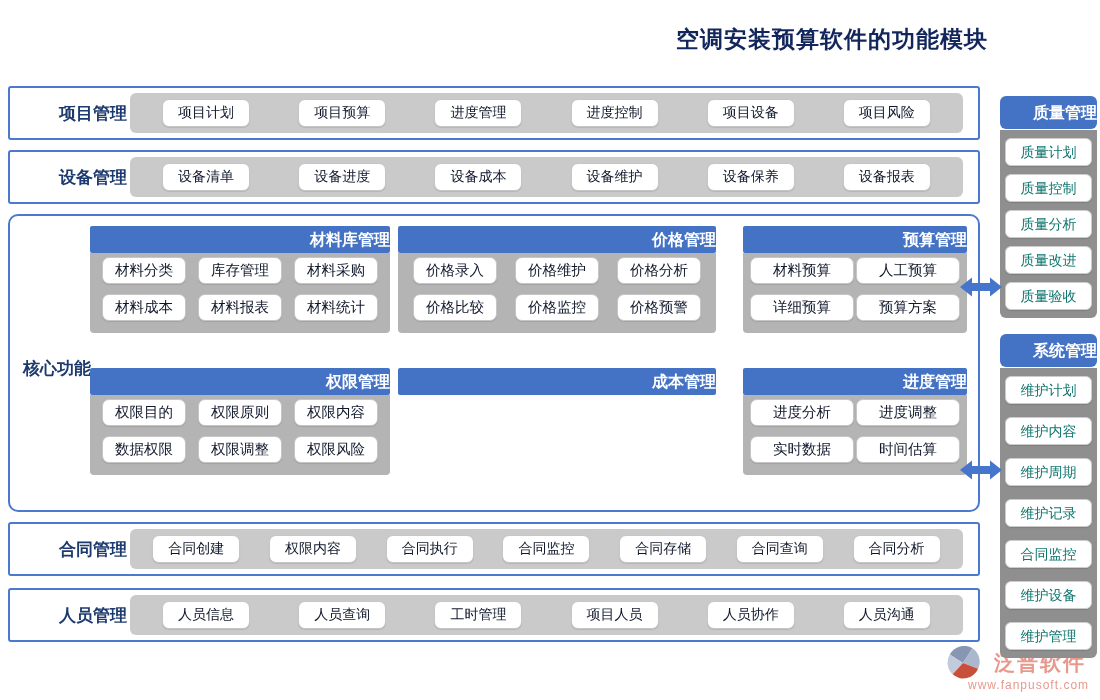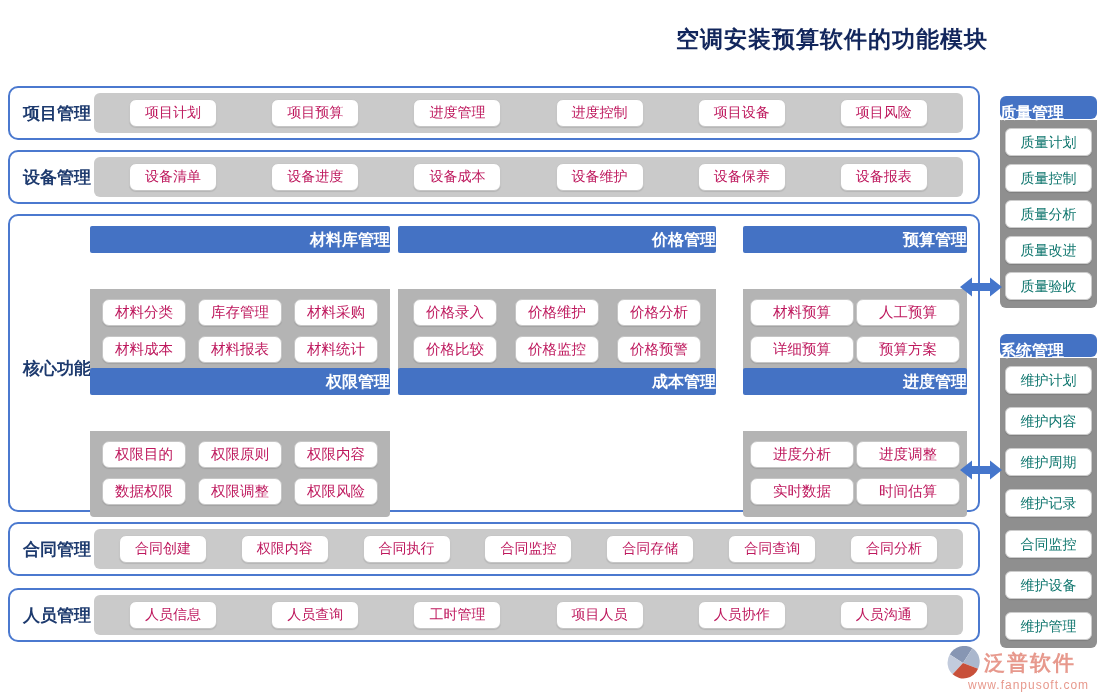--- a/index.html
+++ b/index.html
@@ -9,72 +9,72 @@
     background:#ffffff; position:relative; overflow:hidden;
     color:#1e3a70;
   }
   .title {
     position:absolute; top:24px; left:0; width:988px; text-align:right;
     font-size:23px; font-weight:bold; color:#12265c; letter-spacing:1px;
   }
   
   .band {
     position:absolute; left:8px; width:972px; height:54px;
-    border:2px solid #4b79cf; border-radius:10px; background:#fff;
-    display:flex; align-items:center;
+    border:2px solid #4b79cf; border-radius:3px; background:#fff;
+    display:flex; align-items:center;padding-left:36px;
   }
   .band-label { flex:none; width:84px; padding-left:13px; font-weight:bold; font-size:17px; color:#1d3a6e; white-space:nowrap; }
   .strip {
     flex:1; margin-right:15px; height:40px; background:#cacaca; border-radius:6px;
     display:flex; align-items:center; justify-content:space-around; padding:0 8px;
   }
   .pill {
     background:#fff; border:1px solid #c6c6c6; border-radius:7px;
-    padding:4px 15px; font-size:14px; color:#be185d; white-space:nowrap;
+    padding:4px 15px; font-size:14px; color:#0f172a; white-space:nowrap;
     box-shadow:0 1px 1px rgba(0,0,0,.10);
   }
   
   .core {
     position:absolute; left:8px; top:214px; width:972px; height:298px;
     border:2px solid #4b79cf; border-radius:10px; background:#fff;
   }
   .core-label { position:absolute; left:13px; top:141px; font-weight:bold; font-size:17px; color:#1d3a6e; }
   .panel { position:absolute; }
   .panel-head {
     background:#4472c4; color:#fff; font-weight:bold; font-size:16px;
     text-align:right; height:27px; line-height:27px; border-radius:2px;
   }
   .panel-body {
-    background:#b4b4b4; border-radius:0 0 4px 4px; padding:10px 6px 12px;
-    display:flex; flex-wrap:wrap; justify-content:space-around; align-items:flex-end; row-gap:10px;margin-top:36px;
+    background:#b4b4b4; border-radius:0 0 4px 4px; padding:4px 6px 12px;
+    display:flex; flex-wrap:wrap; justify-content:space-around; align-items:flex-end; row-gap:10px;
   }
   .panel .pill { padding:3px 12px; font-size:14.5px; }
   .panel.wide-pills .pill { padding:3px 22px; }
   
   .side { position:absolute; left:1000px; width:97px; z-index:2; }
   .side-head {
     background:#4472c4; color:#fff; font-weight:bold; font-size:16px;
-    text-align:left; height:23px; line-height:33px; border-radius:6px;
+    text-align:right; height:33px; line-height:33px; border-radius:6px;
   }
   .side-body {
     background:#8f8f8f; border-radius:0 0 6px 6px; margin-top:1px;
     padding:8px 5px; display:flex; flex-direction:column;
   }
   .side-body.gap-sm { gap:8px; }
   .side-body.gap-lg { gap:13px; }
   .side-pill {
     background:#fff; border:1px solid #cccccc; border-radius:6px;
     height:28px; line-height:26px; text-align:center; font-size:14px; color:#0f766e;
     box-shadow:0 1px 1px rgba(0,0,0,.12);
   }
   
   .arrow { position:absolute; left:959px; width:44px; height:28px; z-index:3; }
   
   .logo { position:absolute; left:946px; top:646px; z-index:1; width:150px; }
-  .logo-row { display:flex; align-items:center; gap:4px; }
+  .logo-row { display:flex; align-items:center; gap:14px; }
   .logo-brand { font-size:21px; font-weight:bold; color:#e7998d; letter-spacing:2px; white-space:nowrap; }
   .logo-url { font-size:12px; color:#e7998d; letter-spacing:1px; margin-top:-2px; padding-left:22px; }
 </style>
 </head>
 <body>
 
 <h1 class="title">空调安装预算软件的功能模块</h1>
 
 <section class="band" style="top:86px">
   <span class="band-label">项目管理</span>

